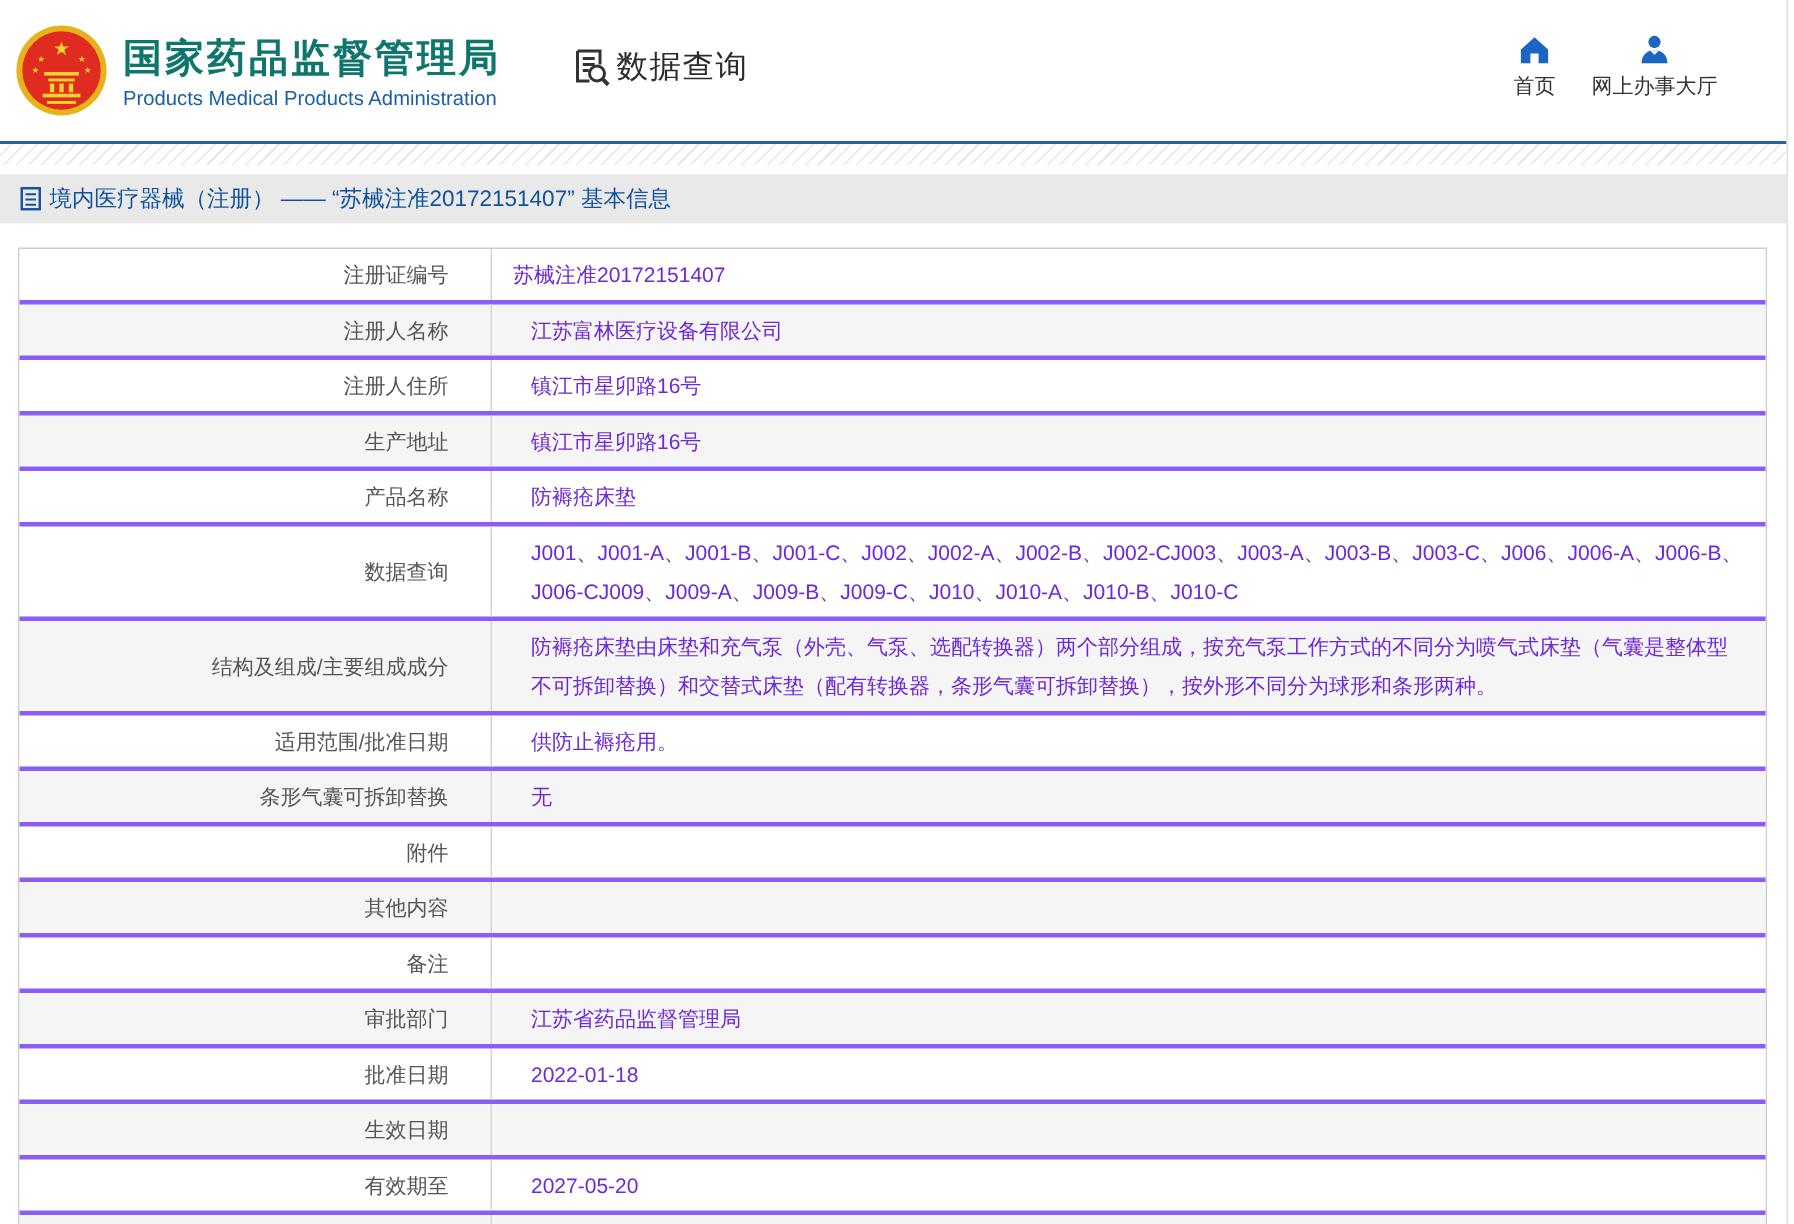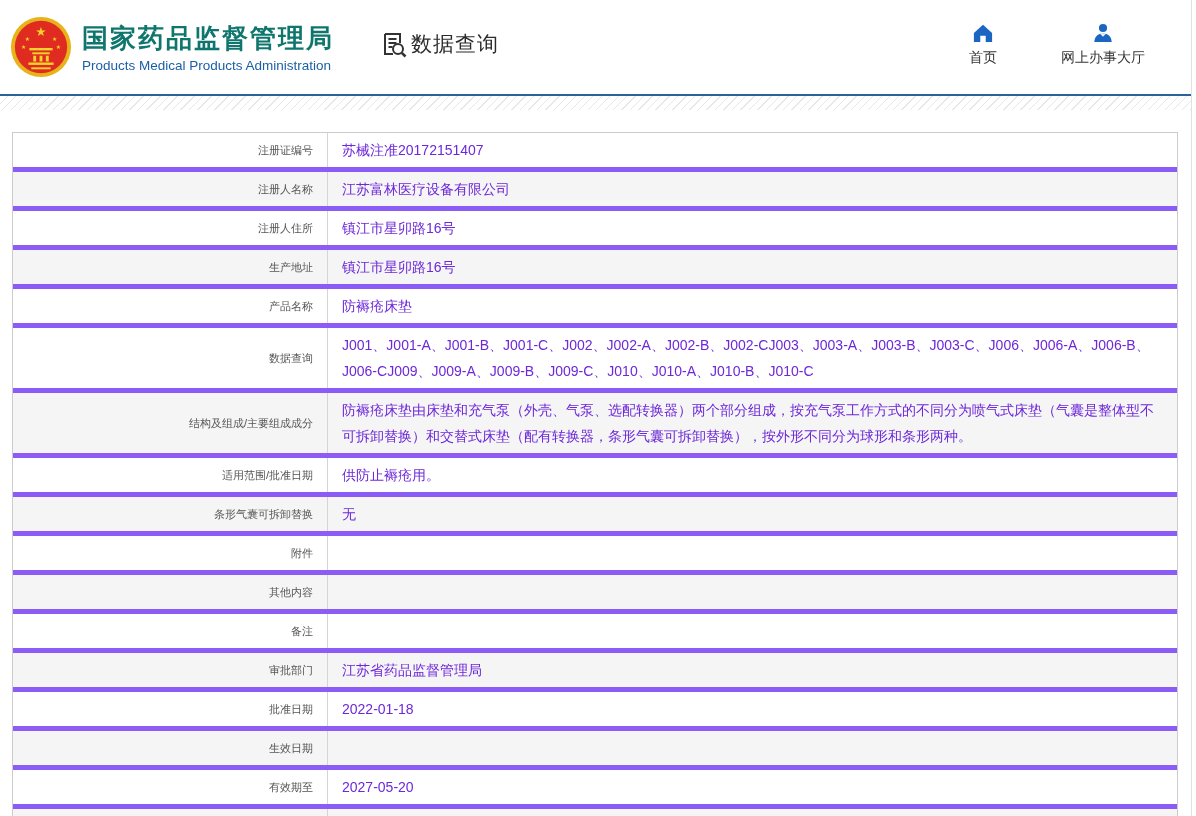--- a/index.html
+++ b/index.html
@@ -10,40 +10,40 @@
   
   .header { height:96px; display:flex; align-items:center; background:#fff;
     border-bottom:2px solid #2a6496; padding-left:10px; }
   .logo { width:62px; height:62px; flex:0 0 62px; cursor:pointer; }
   .title-block { margin-left:10px; }
   .site-title { color:#0f766e; font-size:26px; font-weight:bold; letter-spacing:2px; line-height:34px; }
   .site-sub { color:#1b5fa8; font-size:13.5px; margin-top:3px; }
   .query-block { margin-left:46px; display:flex; align-items:center; margin-top:-6px; cursor:pointer; }
   .query-label { font-size:21px; color:#2b2b2b; margin-left:4px; letter-spacing:1px; }
   .spacer { flex:1; }
-  .nav { display:flex; gap:64px; margin-right:46px; margin-top:-4px; }
+  .nav { display:flex; gap:24px; margin-right:46px; margin-top:-4px; }
   .nav-item { display:flex; flex-direction:column; align-items:center; cursor:pointer; }
   .nav-item .nav-label { font-size:14px; color:#333; margin-top:6px; white-space:nowrap; }
 
   
   .stripes { height:14px; background:repeating-linear-gradient(135deg,
       #ffffff 0px, #ffffff 5px, #e7e7e7 5px, #e7e7e7 6px); }
   .gap-small { height:6px; background:#fff; }
 
   
   .breadcrumb-bar { height:33px; background:#e9e9e9; display:flex; align-items:center; padding-left:13px; }
   .breadcrumb-text { color:#10529e; font-size:15px; margin-left:5px; }
 
   
   .table-wrap { margin:16px 13px 0 12px; border:1px solid #ccc; }
   .trow { display:flex; min-height:34px; background:#fff; }
   .trow.alt { background:#f5f5f5; }
-  .trow + .trow { border-top:5px solid #8b5cf6; }
-  .tlabel { width:315px; flex:0 0 315px; text-align:right; padding:4px 14px 4px 4px;
-    color:#555; font-size:11px; line-height:26px; border-right:1px solid #d5d5d5;
+  .trow + .trow { border-top:3px solid #8b5cf6;gap:12px; }
+  .tlabel { width:315px; flex:0 0 315px; text-align:right; padding:4px 28px 4px 4px;
+    color:#555; font-size:14px; line-height:26px; border-right:1px solid #d5d5d5;
     display:flex; align-items:center; justify-content:flex-end; }
   .tvalue { flex:1; padding:4px 14px; color:#6d28d9; font-size:14px; line-height:26px;
     display:flex; align-items:center; }
 
   .scroll-line { position:absolute; left:1191px; top:0; width:1px; height:816px; background:#e0e0e0; }
 </style>
 </head>
 <body>
 
 <div class="page">
@@ -96,20 +96,27 @@
           <path d="M8.5 11.5 L12 15 L15.5 11.5" fill="#fff" opacity="0.9"></path>
         </svg>
         <span class="nav-label">网上办事大厅</span>
       </div>
     </div>
   </div>
 
   <div class="stripes"></div>
   <div class="gap-small"></div>
 
+  <div class="breadcrumb-bar">
+    <svg width="15" height="17" viewBox="0 0 15 17">
+      <rect x="1.5" y="1.5" width="12" height="14" fill="none" stroke="#10529e" stroke-width="1.6"></rect>
+      <path d="M4 5.5 h7 M4 9 h7 M4 12.5 h7" stroke="#10529e" stroke-width="1.3"></path>
+    </svg>
+    <span class="breadcrumb-text">境内医疗器械（注册） —— “苏械注准20172151407” 基本信息</span>
+  </div>
 
   <div class="table-wrap">
       <div class="trow">
         <div class="tlabel">注册证编号</div>
         <div class="tvalue">苏械注准20172151407</div>
       </div>
       <div class="trow alt">
         <div class="tlabel">注册人名称</div>
         <div class="tvalue">江苏富林医疗设备有限公司</div>
       </div>

